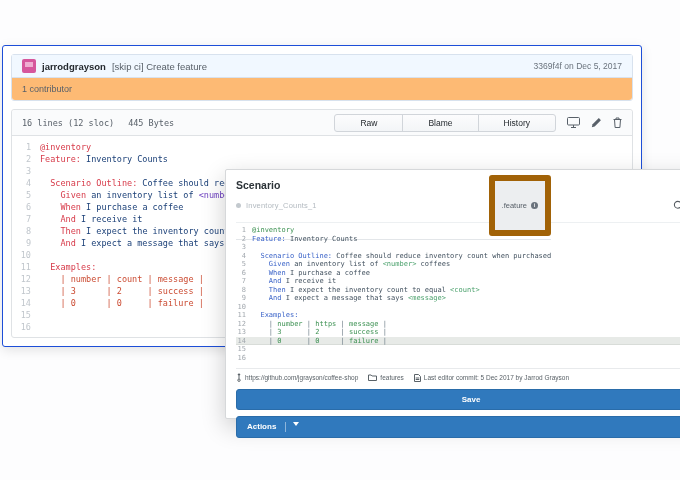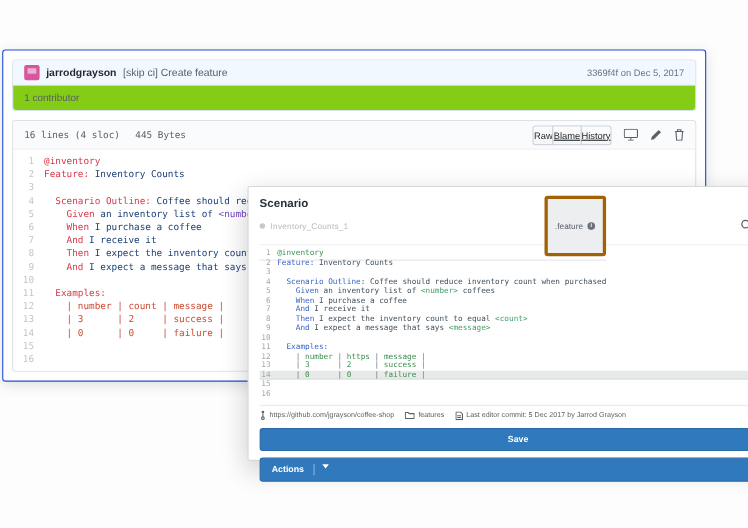--- a/index.html
+++ b/index.html
@@ -21,36 +21,36 @@
   .commit-box { margin:8px; border:1px solid #d8e2ee; border-radius:3px; }
   .commit-header {
     display:flex; align-items:center; gap:6px;
     background:#f1f8ff; border-bottom:1px solid #d8e2ee;
     padding:4px 10px; font-size:9.5px; color:#586069;
   }
   .avatar { width:14px; height:14px; border-radius:2px; background:#d6579c; position:relative; flex:0 0 auto; }
   .avatar::after { content:""; position:absolute; left:3px; top:3px; width:8px; height:5px; background:#efaed2; }
   .author { font-weight:bold; color:#24292e; }
   .commit-right { margin-left:auto; font-size:8.5px; color:#6a737d; }
-  .contrib { padding:6px 10px; font-size:9px; color:#586069; background:#84cc16; border-radius:0 0 3px 3px; }
+  .contrib { padding:6px 10px; font-size:9px; color:#586069; background:#fdba74; border-radius:0 0 3px 3px; }
 
   .file-box { margin:0 8px 8px 8px; border:1px solid #dfe2e5; border-radius:3px; }
   .file-header {
     display:flex; align-items:center;
     background:#fafbfc; border-bottom:1px solid #dfe2e5; border-radius:3px 3px 0 0;
     padding:5px 10px; height:26px;
     font-family:"DejaVu Sans Mono", monospace; font-size:8.5px; color:#586069;
   }
   .file-size { margin-left:14px; }
   .btn-group { display:flex; margin-left:auto; }
   .btn-group .btn {
-    padding:3px 0; font-family:"Liberation Sans", sans-serif; font-size:8.5px; color:#24292e;
+    padding:3px 25px; font-family:"Liberation Sans", sans-serif; font-size:8.5px; color:#24292e;
     background:linear-gradient(#fcfcfd,#f3f5f7); border:1px solid #d1d5da; cursor:pointer;
   }
-  .btn-group .btn + .btn { margin-left:-1px;text-decoration:underline; }
+  .btn-group .btn + .btn { margin-left:-1px; }
   .btn-group .btn:first-child { border-radius:3px 0 0 3px; }
   .btn-group .btn:last-child { border-radius:0 3px 3px 0; }
   .icon-btn { margin-left:11px; display:flex; align-items:center; }
 
   .gh-code { padding:5px 0 4px 0; font-family:"DejaVu Sans Mono", monospace; font-size:8.5px; }
   .gh-code .code-line { height:12px; line-height:12px; display:flex; }
   .gh-code .ln { width:28px; text-align:right; padding-right:9px; color:#c0c6cc; flex:0 0 auto; }
   .lc { white-space:pre; }
   .g-k   { color:#d73a49; }
   .g-t   { color:#1a3f77; }
@@ -67,21 +67,21 @@
   .ed-title { font-size:10.5px; font-weight:bold; color:#2b3237; margin:1px 0 7px 0; }
   .tab-row { display:flex; align-items:center; height:18px; }
   .tab-zone {
     display:flex; align-items:center; gap:5px; width:315px;
     border-bottom:1px solid #e3e6e9; padding-bottom:3px;
   }
   .tab-dot { width:5px; height:5px; border-radius:50%; background:#c3c9ce; flex:0 0 auto; }
   .tab-name { font-size:7.5px; color:#b3bac0; letter-spacing:.2px; }
   .badge {
     margin-left:auto; display:flex; align-items:center; gap:4px;
-    background:#eceef0; border:3px solid #a16207; border-radius:3px;
+    background:#eceef0; border:6px solid #a16207; border-radius:3px;
     padding:20px 7px; font-size:7.5px; color:#586069; cursor:pointer;
   }
   .info-dot {
     width:7px; height:7px; border-radius:50%; background:#6a737d;
     color:#fff; font-size:5px; line-height:7px; text-align:center; font-weight:bold;
   }
   .info-dot::after { content:"i"; }
   .hdr-icons { margin-left:auto; display:flex; gap:9px; align-items:center; }
 
   .ed-code {
@@ -133,21 +133,21 @@
       <span class="commit-right">
         <span>3369f4f</span>
         <span>on Dec 5, 2017</span>
       </span>
     </div>
     <div class="contrib">1 contributor</div>
   </div>
 
   <div class="file-box">
     <div class="file-header">
-      <span>16 lines (4 sloc)</span>
+      <span>16 lines (12 sloc)</span>
       <span class="file-size">445 Bytes</span>
       <div class="btn-group">
         <button class="btn">Raw</button>
         <button class="btn">Blame</button>
         <button class="btn">History</button>
       </div>
       <span class="icon-btn">
         <svg width="13" height="11" viewBox="0 0 13 11">
             <rect x="0.5" y="0.5" width="12" height="7.5" rx="1" fill="none" stroke="#586069"></rect>
             <line x1="6.5" y1="8" x2="6.5" y2="10" stroke="#586069"></line>

